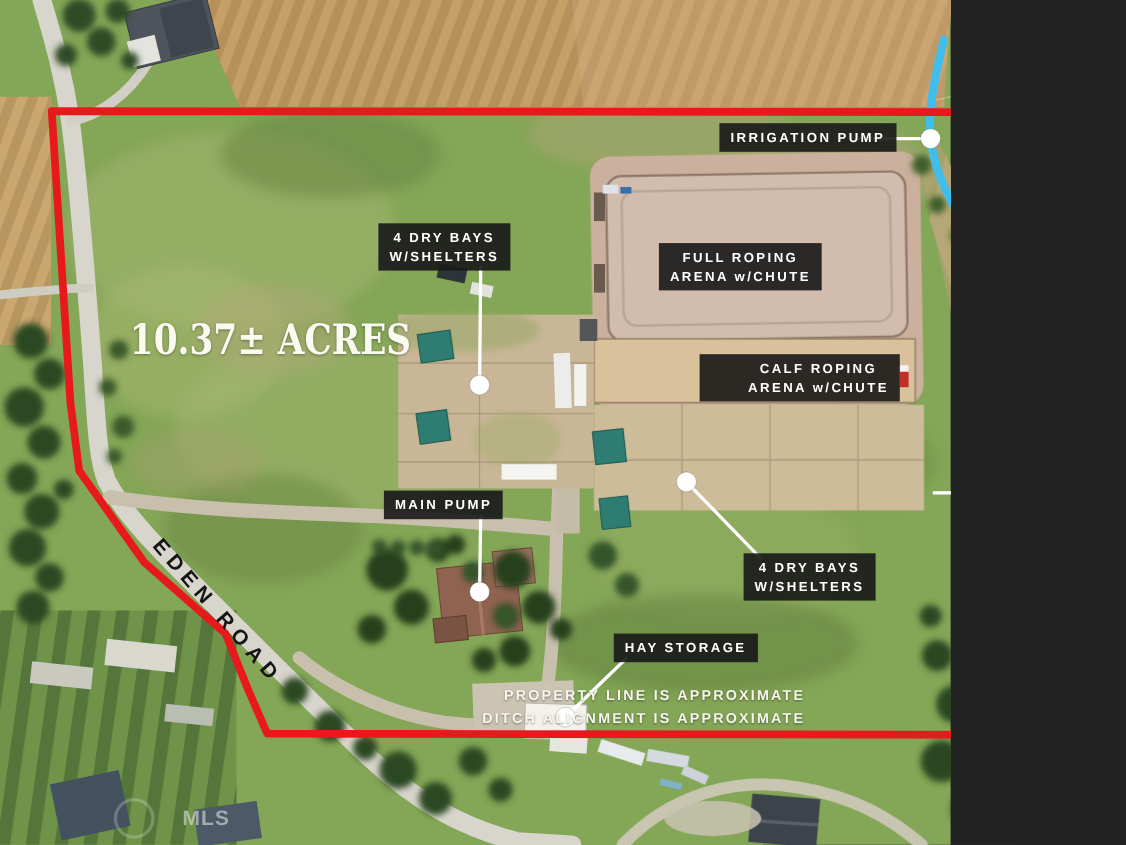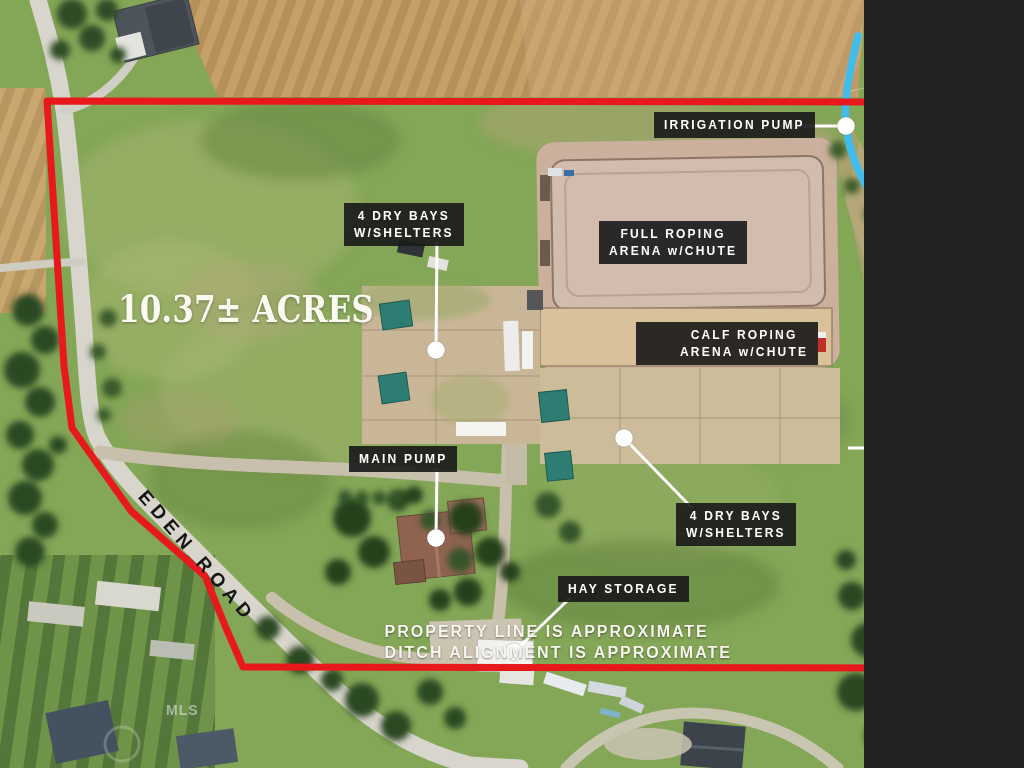--- a/index.html
+++ b/index.html
@@ -9,25 +9,25 @@
   .label{position:absolute;background:rgba(24,24,24,.9);color:#fff;font-weight:700;
          font-size:12px;letter-spacing:2.2px;padding:5px 10px 4px;white-space:nowrap;
          line-height:17px;text-align:center;}
   .acreage{position:absolute;left:118px;top:286px;color:#fbfaf0;
            font-family:"DejaVu Serif","Liberation Serif",serif;font-weight:700;
            font-size:38px;letter-spacing:0;transform:scaleX(.82);transform-origin:left top;
            text-shadow:0 1px 3px rgba(0,0,0,.35);white-space:nowrap;}
   .road-name{position:absolute;left:150px;top:486px;color:#151515;font-weight:700;
              font-size:19px;letter-spacing:6px;transform:rotate(49deg);
              transform-origin:left top;white-space:nowrap;}
-  .disclaimer{position:absolute;right:132px;top:621px;text-align:left;color:#f7f6ee;
-              font-weight:700;font-size:16px;letter-spacing:2px;line-height:21px;
+  .disclaimer{position:absolute;right:132px;top:621px;text-align:right;color:#f7f6ee;
+              font-weight:700;font-size:13px;letter-spacing:2px;line-height:21px;
               text-shadow:0 1px 2px rgba(0,0,0,.45);white-space:nowrap;}
-  .watermark{position:absolute;left:166px;top:702px;color:rgba(235,235,235,.55);
-             font-weight:700;font-size:14px;letter-spacing:1px;}
+  .watermark{position:absolute;left:166px;top:734px;color:rgba(235,235,235,.55);
+             font-weight:700;font-size:19px;letter-spacing:1px;}
   .l-irrigation{left:654px;top:112px;}
   .l-fullroping{left:599px;top:186px;margin-top:35px;}
   .l-drybaysN{left:344px;top:203px;}
   .l-calfroping{left:636px;top:322px;padding-left:44px;}
   .l-lewis{left:731px;top:435px;}
   .l-mainhouse{left:349px;top:446px;}
   .l-drybaysS{left:676px;top:503px;}
   .l-hay{left:558px;top:576px;text-align:center;}
 </style>
 </head>

